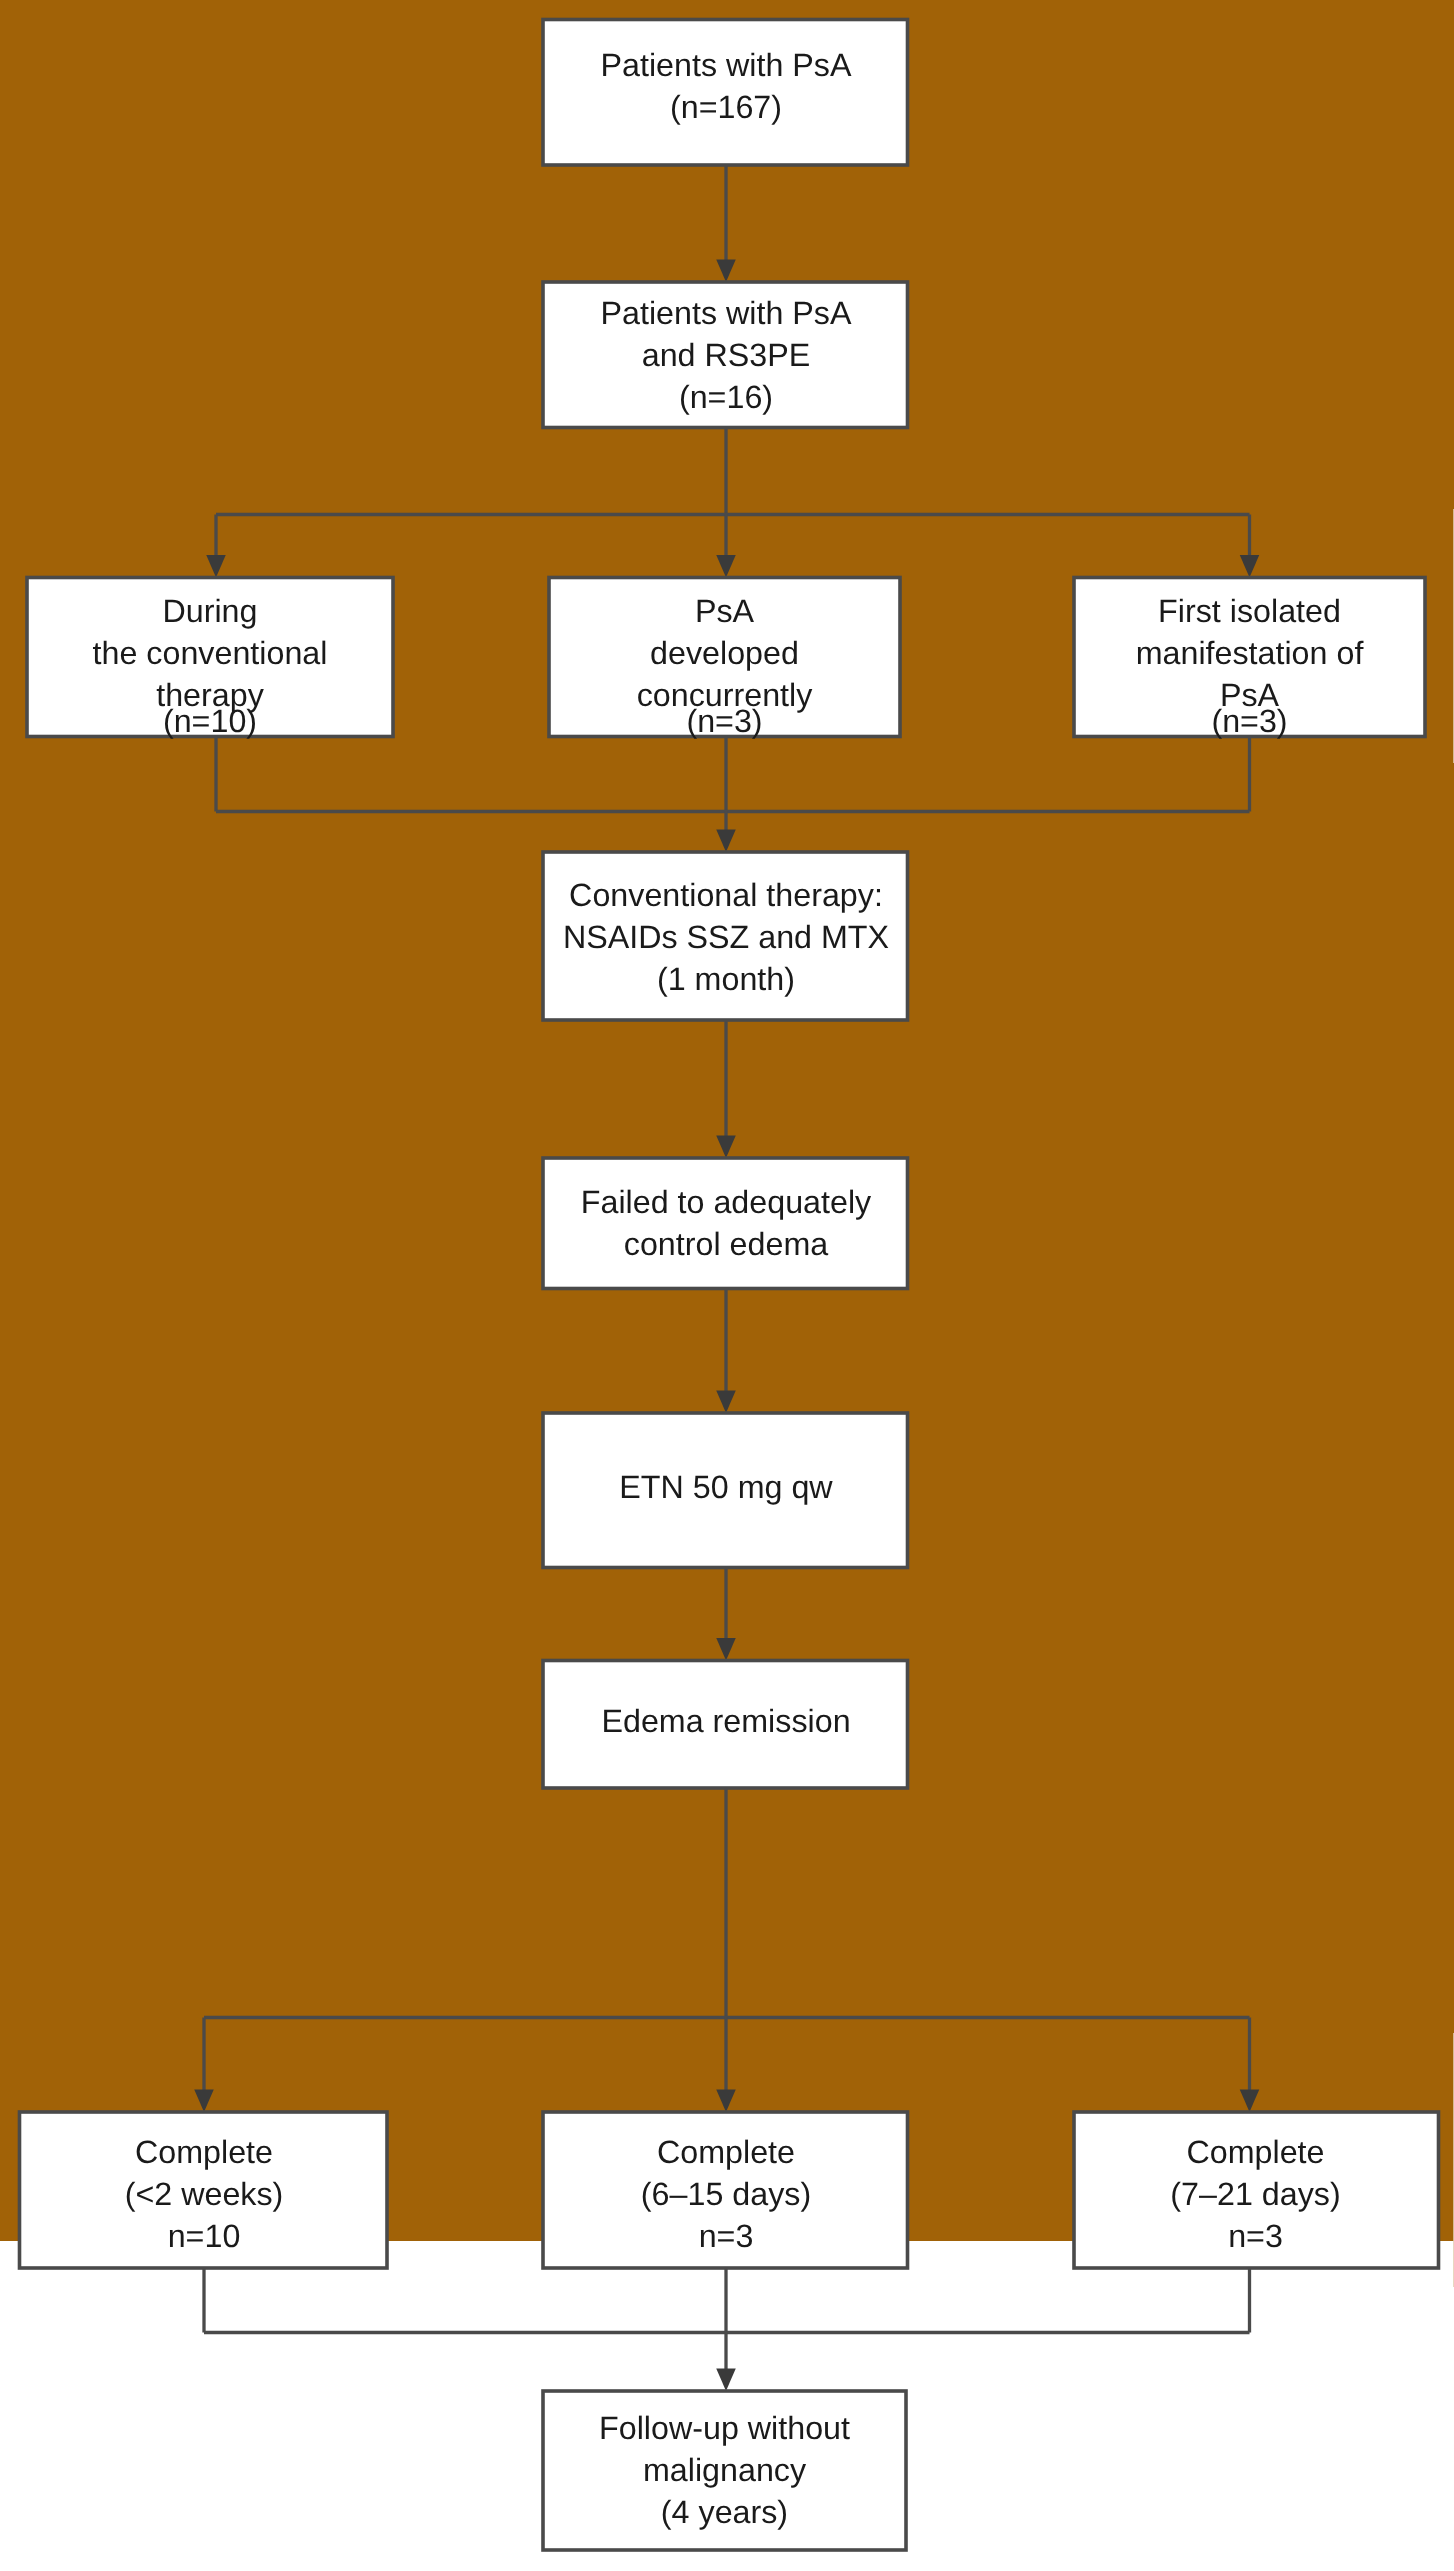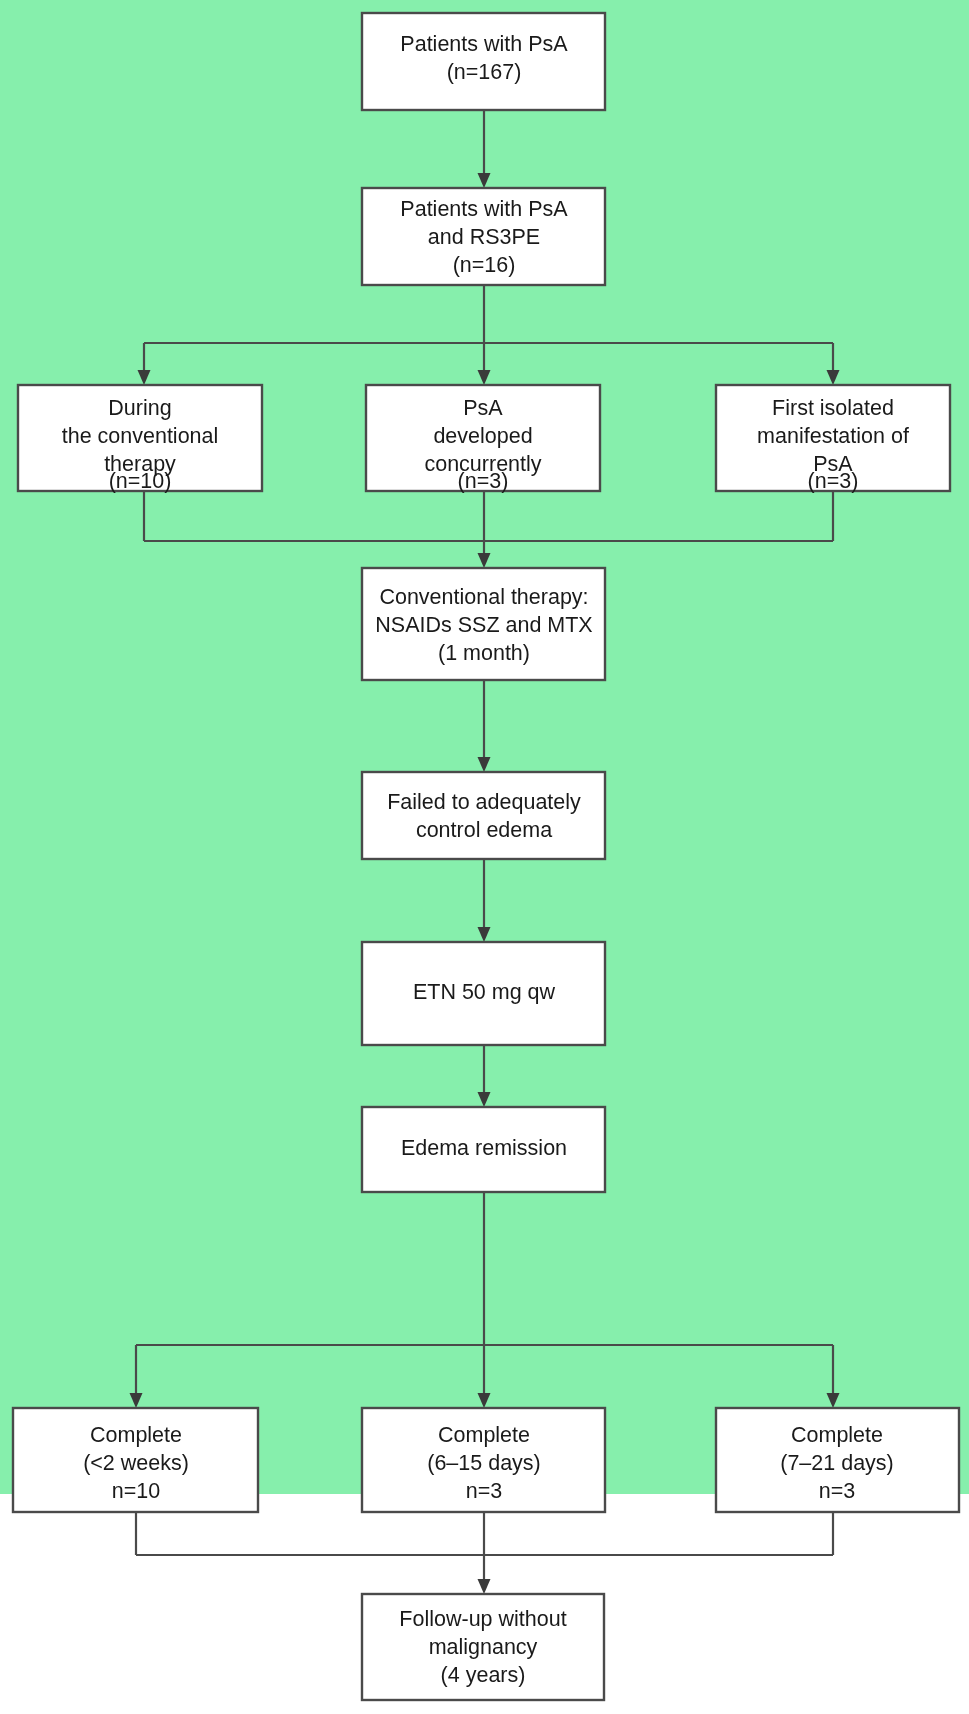--- a/index.html
+++ b/index.html
@@ -10,21 +10,21 @@
   body {
     width: 969px;
     height: 1714px;
     font-family: "Liberation Sans", sans-serif;
     overflow: hidden;
   }
   #flowchart-root {
     position: relative;
     width: 969px;
     height: 1494px;
-    background: #86efac;
+    background: #a16207;
   }
   svg.flow-svg {
     position: absolute;
     top: 0;
     left: 0;
     width: 969px;
     height: 1714px;
     display: block;
   }
   .node-rect {

